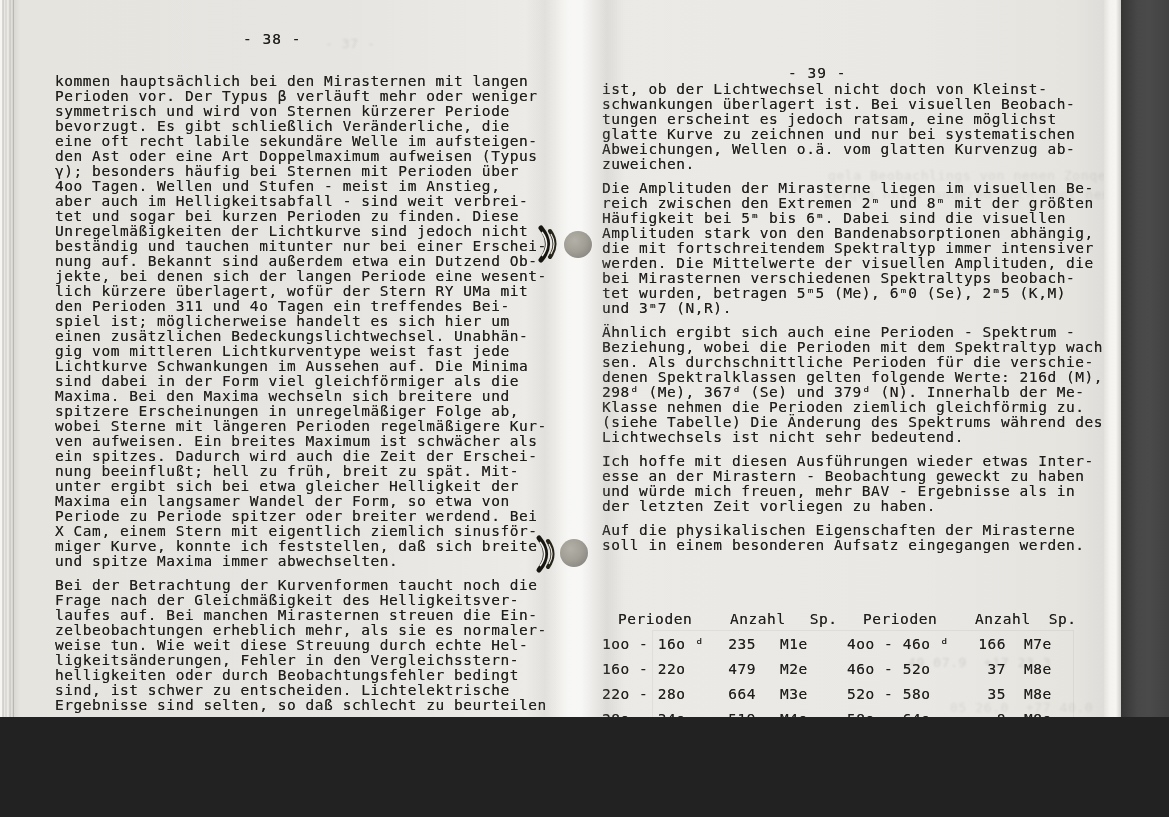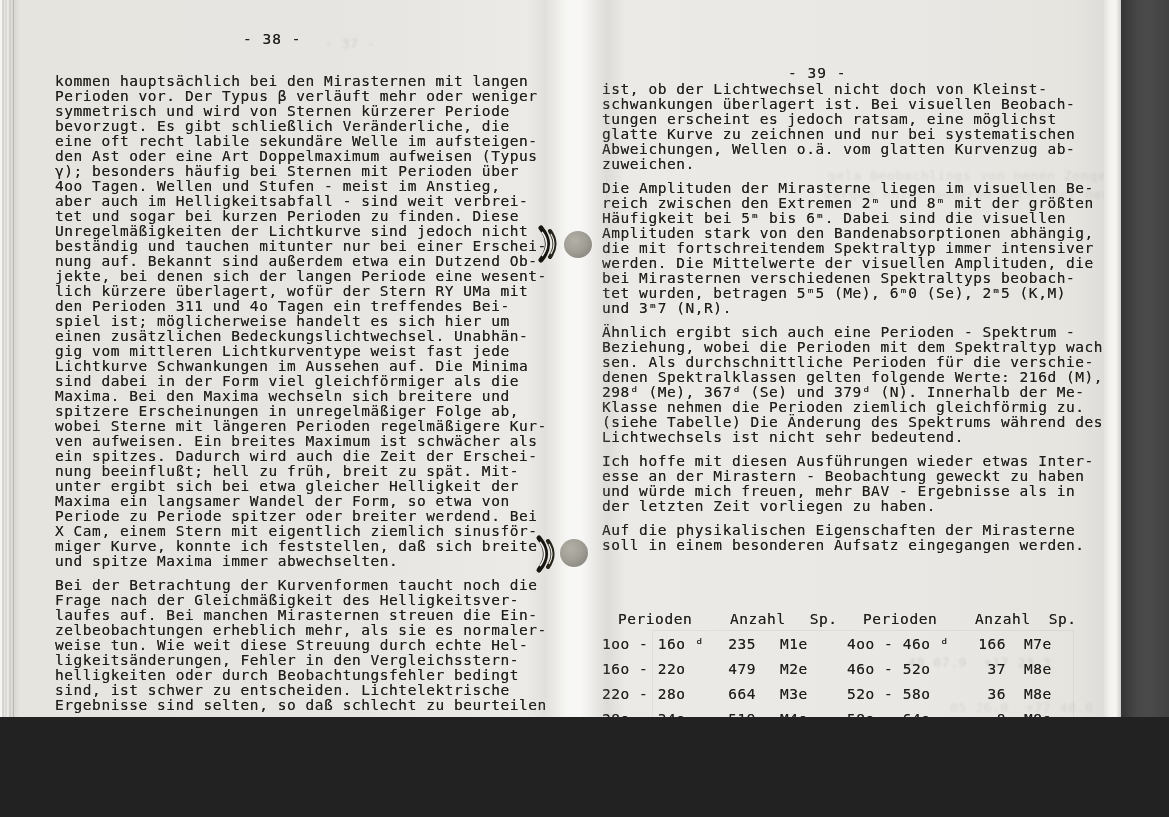--- a/index.html
+++ b/index.html
@@ -238,21 +238,21 @@
         <span class="c-anz">166</span>
         <span class="c-sp">M7e</span>
       </div>
       <div class="trow">
         <span class="c-per">46o - 52o</span>
         <span class="c-anz">37</span>
         <span class="c-sp">M8e</span>
       </div>
       <div class="trow">
         <span class="c-per">52o - 58o</span>
-        <span class="c-anz">36</span>
+        <span class="c-anz">35</span>
         <span class="c-sp">M8e</span>
       </div>
       <div class="trow">
         <span class="c-per">58o - 64o</span>
         <span class="c-anz">8</span>
         <span class="c-sp">M8e</span>
       </div>
       <div class="trow">
         <span class="c-per">64o - 7oo</span>
         <span class="c-anz">3</span>

